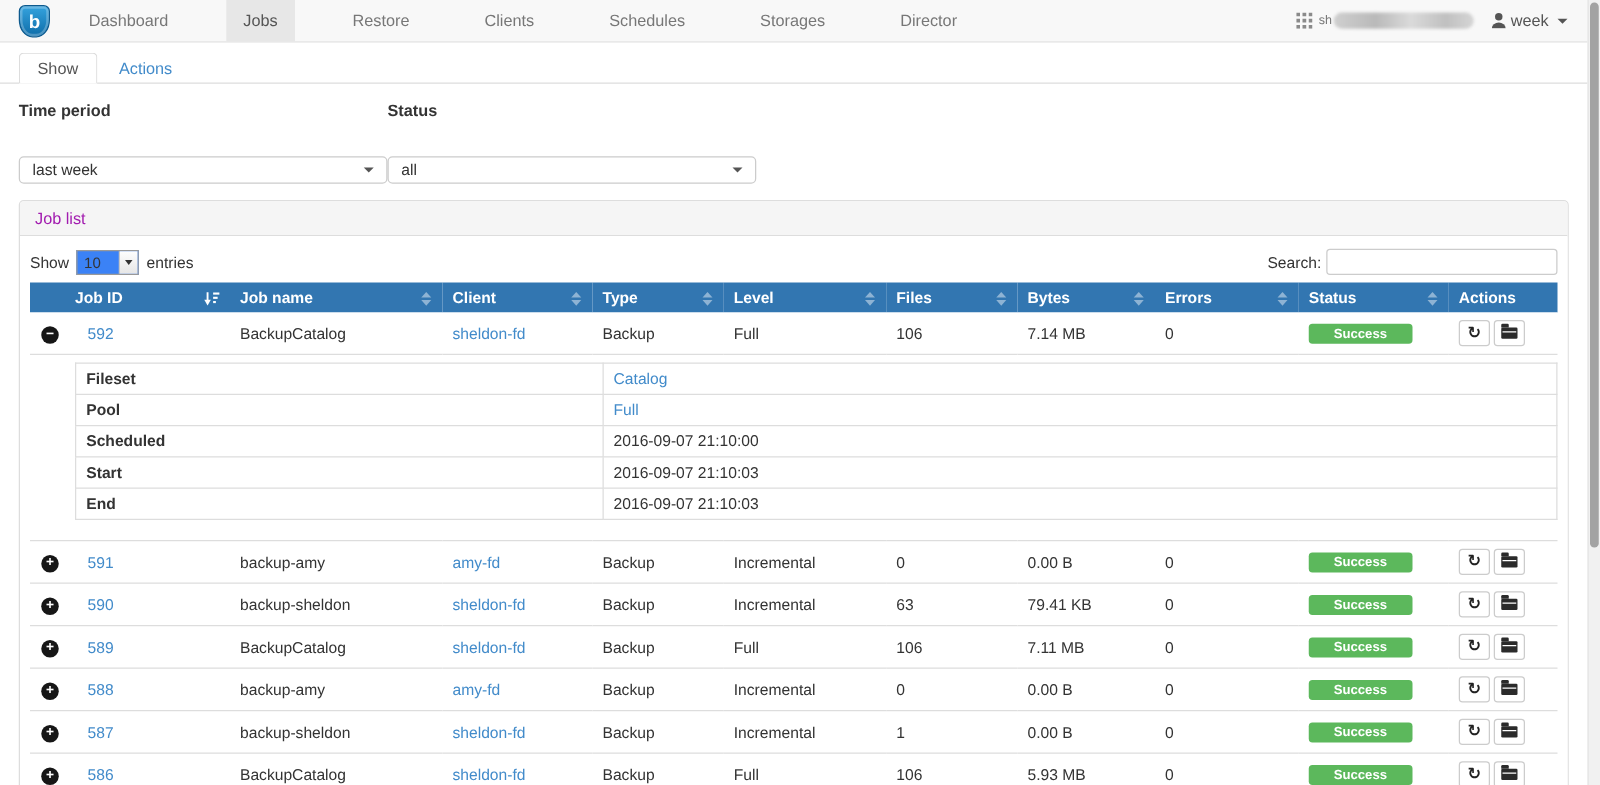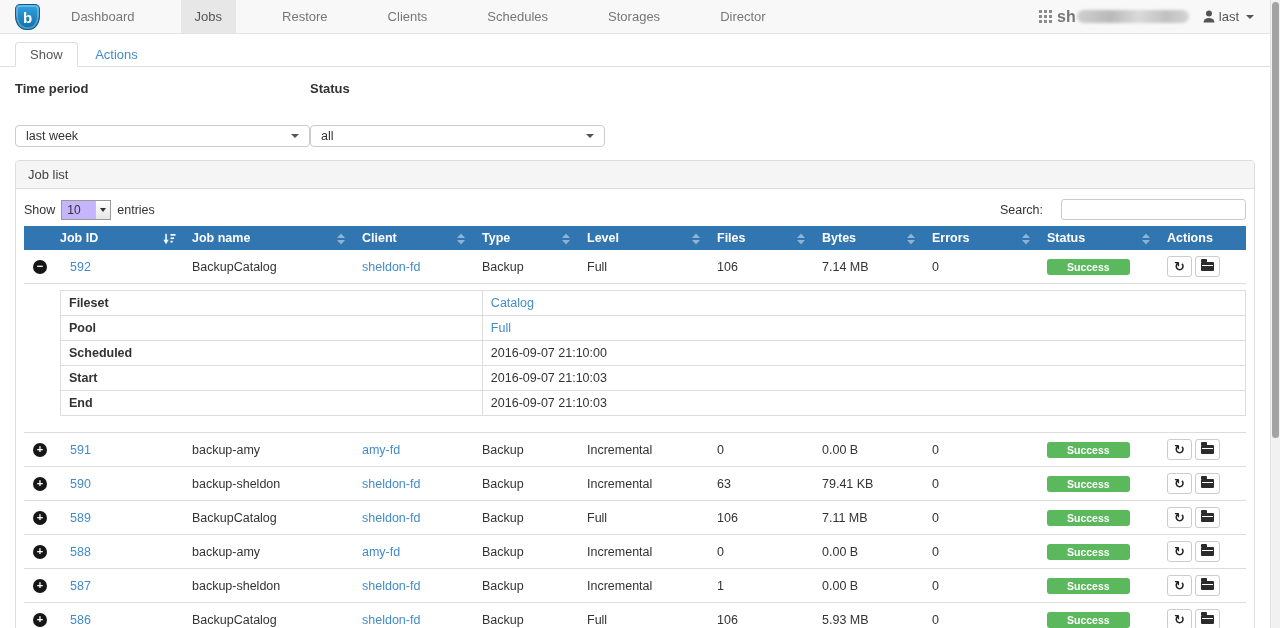--- a/index.html
+++ b/index.html
@@ -20,21 +20,21 @@
           border:1px solid #0d5a8e; border-radius:5px 5px 11px 11px / 5px 5px 14px 14px;
           display:flex; align-items:center; justify-content:center;
           box-shadow:inset 0 0 0 2px rgba(255,255,255,.25); cursor:pointer; }
   .logo span { color:#fff; font-weight:bold; font-size:15px; line-height:1; }
   .nav-menu { display:flex; margin:0; padding:0; list-style:none;gap:32px; }
   .nav-link { display:flex; align-items:center; padding:0 14px; height:33px;
               color:#777; font-size:13px; cursor:pointer; }
   .nav-link.active { background:#e7e7e7; color:#555; }
   .nav-right { margin-left:auto; display:flex; align-items:center; padding-right:16px; }
   .grid-icon { display:flex; cursor:pointer; }
-  .hostname { display:flex; align-items:center; margin:0 14px 0 5px; font-size:16px; color:#777;font-weight:bold; }
+  .hostname { display:flex; align-items:center; margin:0 14px 0 5px; font-size:10px; color:#777; }
   .redacted { display:inline-block; width:112px; height:13px; margin-left:1px; border-radius:7px;
               background:linear-gradient(90deg,#cfcfcf,#b9b9b9 30%,#dadada 55%,#c0c0c0 80%,#d5d5d5);
               filter:blur(1.4px); }
   .user-menu { display:flex; align-items:center; gap:4px; color:#555; font-size:13px; cursor:pointer; }
   .caret { width:0; height:0; border-left:4px solid transparent; border-right:4px solid transparent;
            border-top:4px solid #555; margin-left:3px; }
 
   
   .tabs-bar { border-bottom:1px solid #ddd; padding:8px 0 0 15px; width:1270px; }
   .tab { display:inline-block; padding:4px 14px; margin-bottom:-1px; font-size:13px;
@@ -46,35 +46,35 @@
   .filter-label { display:block; font-weight:bold; font-size:13px; margin-bottom:5px; }
   .select { width:295px; height:22px; border:1px solid #ccc; border-radius:4px; background:#fff;
             display:flex; align-items:center; justify-content:space-between;
             padding:0 10px; font-size:12.5px; cursor:pointer;margin-top:29px; }
   .select-caret { width:0; height:0; border-left:4px solid transparent; border-right:4px solid transparent;
                   border-top:4px solid #555; }
 
   
   .panel { margin:13px 15px 0; border:1px solid #ddd; border-radius:4px 4px 0 0; width:1240px; }
   .panel-heading { background:#f5f5f5; border-bottom:1px solid #ddd; padding:6px 12px;
-                   font-size:13px; color:#404040; border-radius:3px 3px 0 0; }
+                   font-size:13px; color:#a21caf; border-radius:3px 3px 0 0; }
   .panel-body { padding:8px; background:#fff; }
 
   .controls { display:flex; justify-content:space-between; align-items:center;
               margin-bottom:6px; padding-top:2px; font-size:12.5px; }
   .length { display:flex; align-items:center; gap:6px; }
-  .mini-select { width:50px; height:20px; border:1px solid #999; background:#c4b5fd;
+  .mini-select { width:50px; height:20px; border:1px solid #999; background:#3b82f6;
                  display:flex; align-items:center; font-size:12px; cursor:pointer; }
   .mini-select .val { flex:1; padding-left:5px; }
   .mini-select .arr { width:15px; height:100%; border-left:1px solid #c5c5c5;
                       background:linear-gradient(#fefefe,#e6e6e6);
                       display:flex; align-items:center; justify-content:center; }
   .mini-select .arr::after { content:""; width:0; height:0; border-left:3.5px solid transparent;
                       border-right:3.5px solid transparent; border-top:4px solid #333; }
-  .search { display:flex; align-items:center; gap:18px; }
+  .search { display:flex; align-items:center; gap:4px; }
   .search input { width:185px; height:21px; border:1px solid #ccc; border-radius:3px; padding:0 6px;
                   font-family:inherit; font-size:12.5px; }
 
   
   table.jobs { width:100%; border-collapse:collapse; table-layout:fixed; font-size:12.5px; }
   col.w-expand{width:28px} col.w-id{width:132px} col.w-name{width:170px} col.w-client{width:120px}
   col.w-type{width:105px} col.w-level{width:130px} col.w-files{width:105px} col.w-bytes{width:110px}
   col.w-errors{width:115px} col.w-status{width:120px} col.w-actions{width:auto}
   thead th { background:var(--header-blue); color:#fff; font-weight:bold; text-align:left;
              padding:5px 8px; font-size:12.5px; height:24px; }
@@ -163,21 +163,21 @@
       </span>
       <span class="hostname">
         <span>sh</span>
         <span class="redacted"></span>
       </span>
       <div class="user-menu">
         <svg width="12" height="13" viewBox="0 0 12 13">
           <circle cx="6" cy="3.4" r="3" fill="#555"></circle>
           <path d="M0.5 12.6 a5.5 4.6 0 0 1 11 0 Z" fill="#555"></path>
         </svg>
-        <span>last</span>
+        <span>week</span>
         <span class="caret"></span>
       </div>
     </div>
   </nav>
 
   <div class="tabs-bar">
     <a class="tab active">Show</a>
     <a class="tab">Actions</a>
   </div>
 

